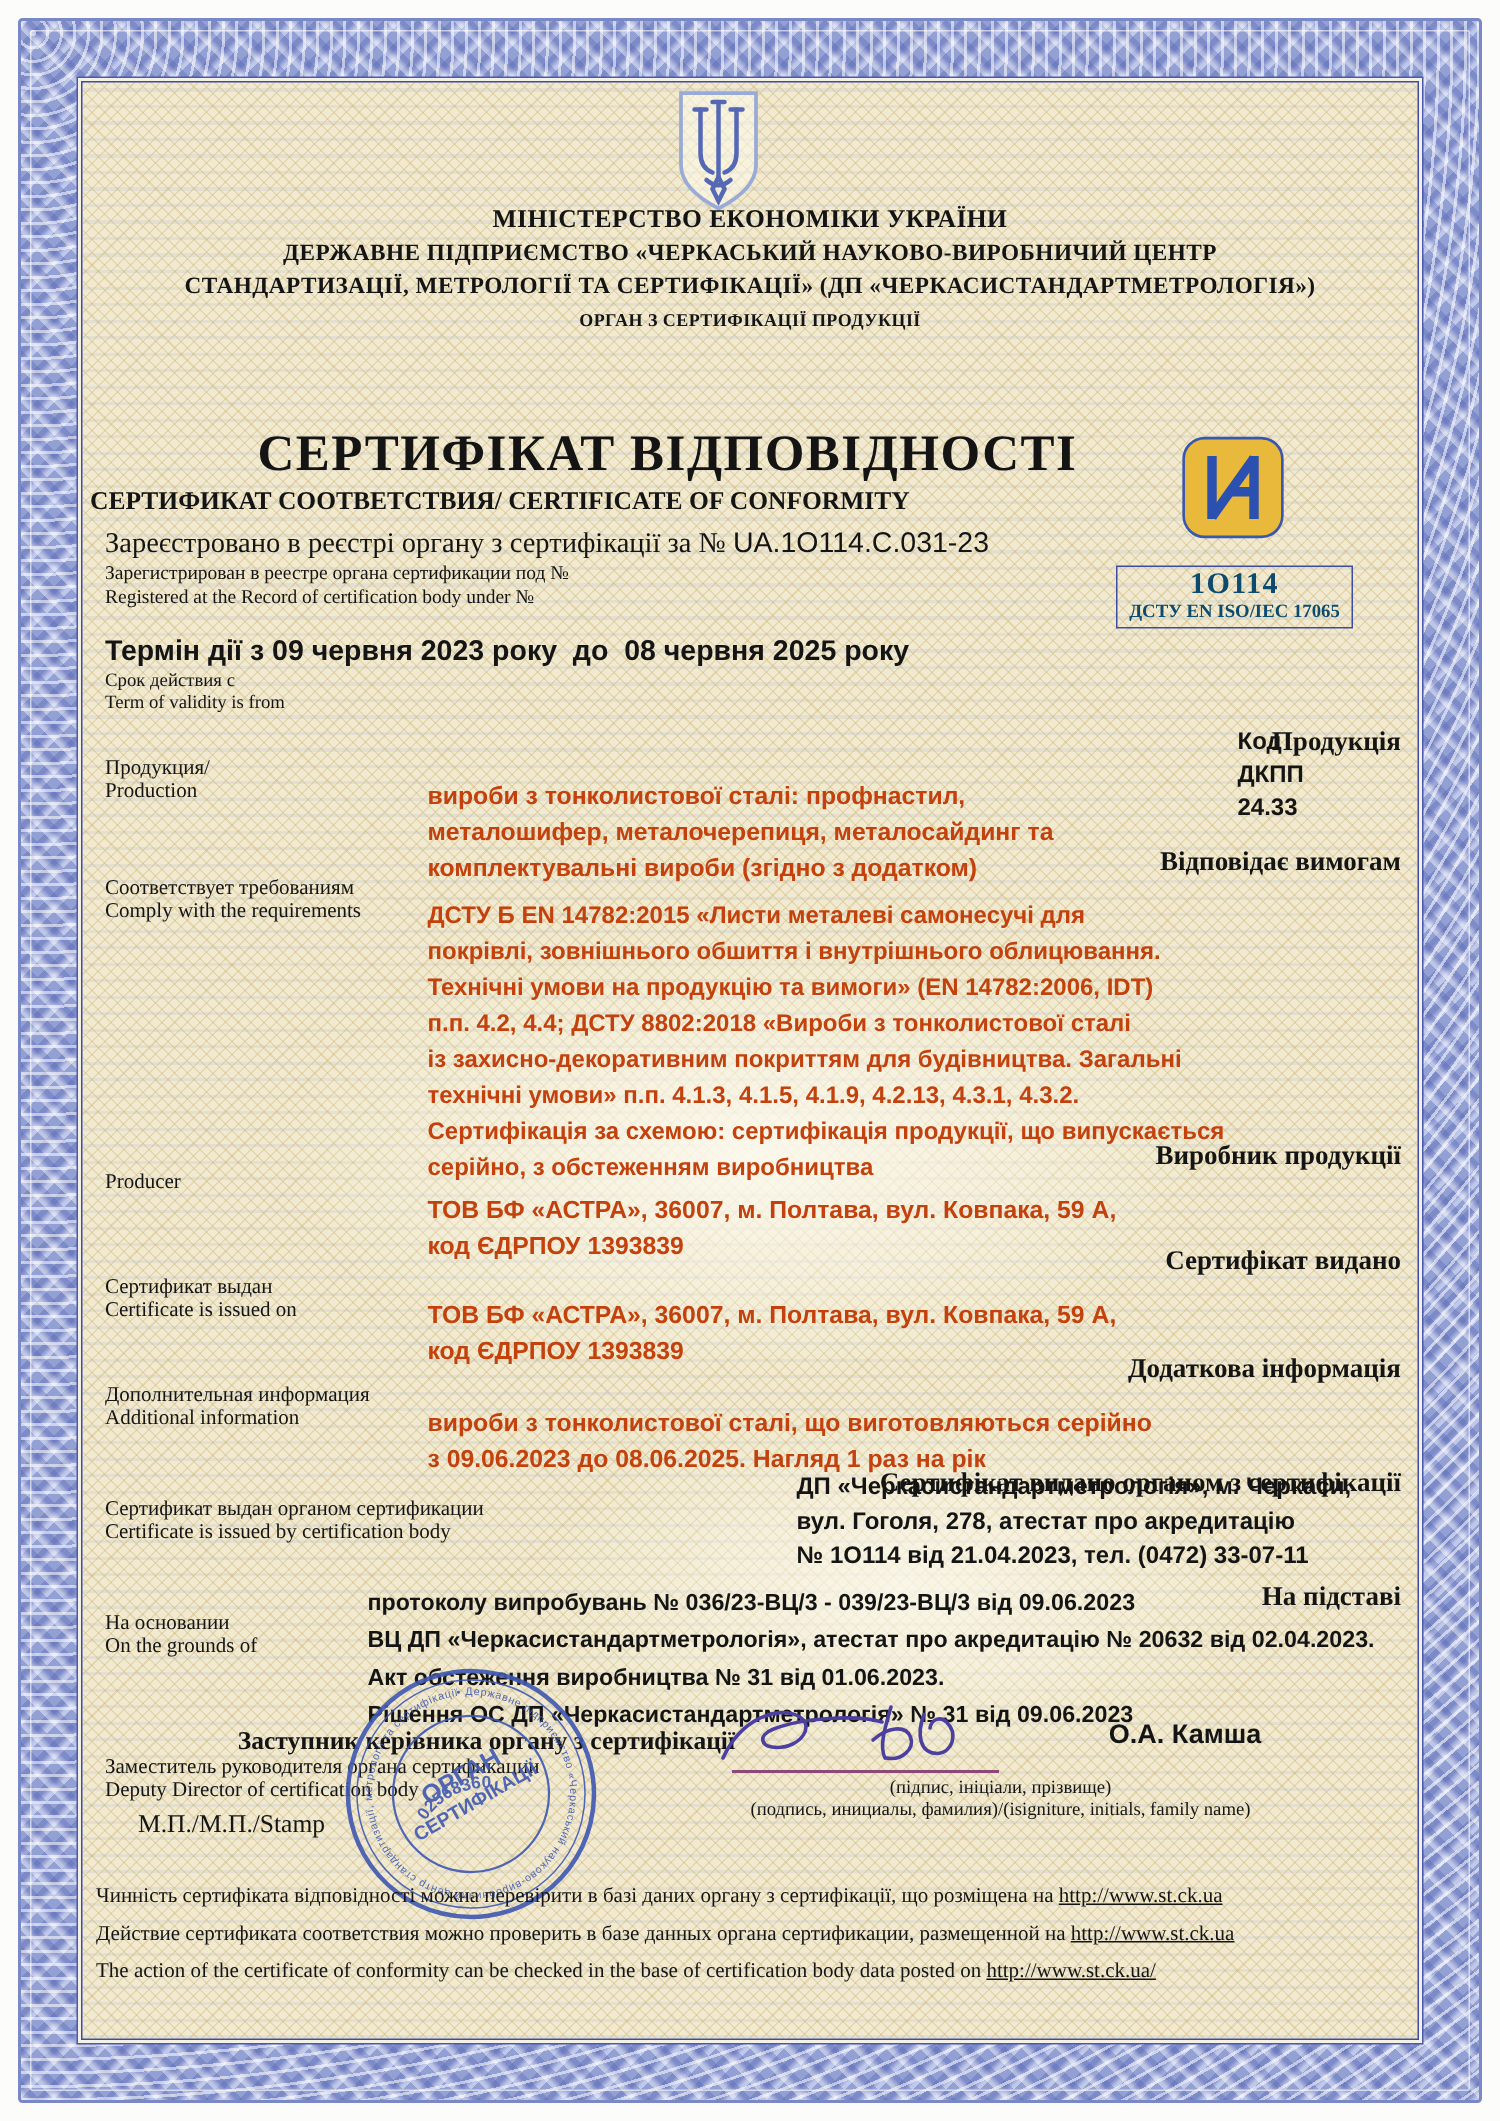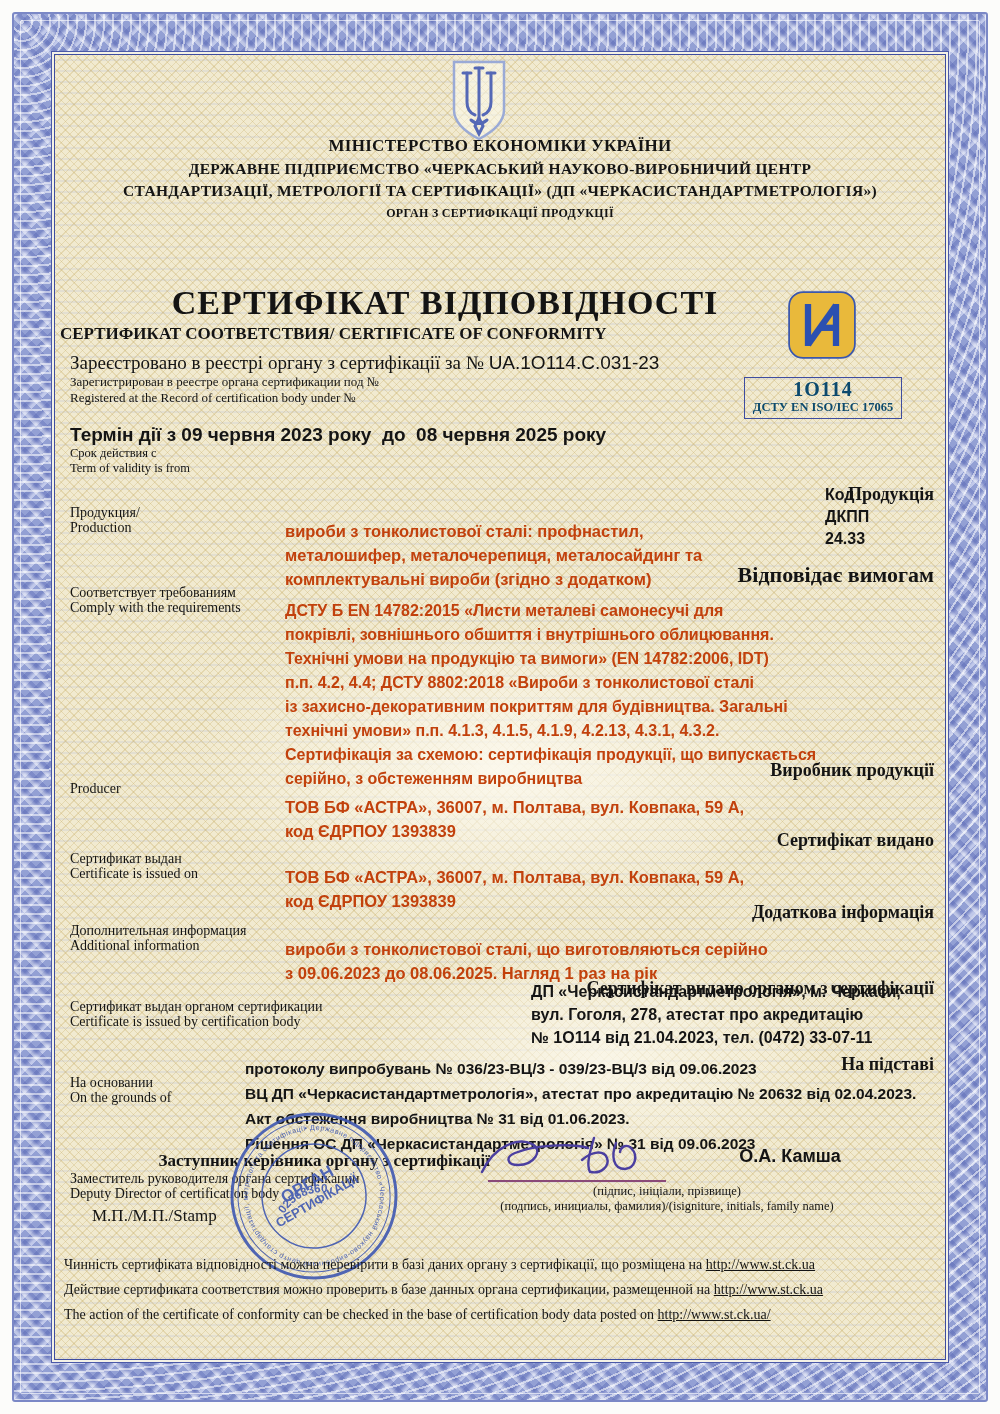--- a/index.html
+++ b/index.html
@@ -141,21 +141,21 @@
       <div class="lbl-sub">Production</div>
       <div class="val">вироби з тонколистової сталі: профнастил,
 металошифер, металочерепиця, металосайдинг та
 комплектувальні вироби (згідно з додатком)</div>
       <div class="code-col">Код
 ДКПП
 24.33</div>
     </div>
 
     <div class="abs row" style="top:504px">
-      <div class="lbl-ua" style="font-size:22px">Відповідає вимогам</div>
+      <div class="lbl-ua" style="font-size:18px">Відповідає вимогам</div>
       <div class="lbl-sub">Соответствует требованиям</div>
       <div class="lbl-sub">Comply with the requirements</div>
       <div class="val small">ДСТУ Б EN 14782:2015 «Листи металеві самонесучі для
 покрівлі, зовнішнього обшиття і внутрішнього облицювання.
 Технічні умови на продукцію та вимоги» (EN 14782:2006, IDT)
 п.п. 4.2, 4.4; ДСТУ 8802:2018 «Вироби з тонколистової сталі
 із захисно-декоративним покриттям для будівництва. Загальні
 технічні умови» п.п. 4.1.3, 4.1.5, 4.1.9, 4.2.13, 4.3.1, 4.3.2.
 Сертифікація за схемою: сертифікація продукції, що випускається
 серійно, з обстеженням виробництва</div>

